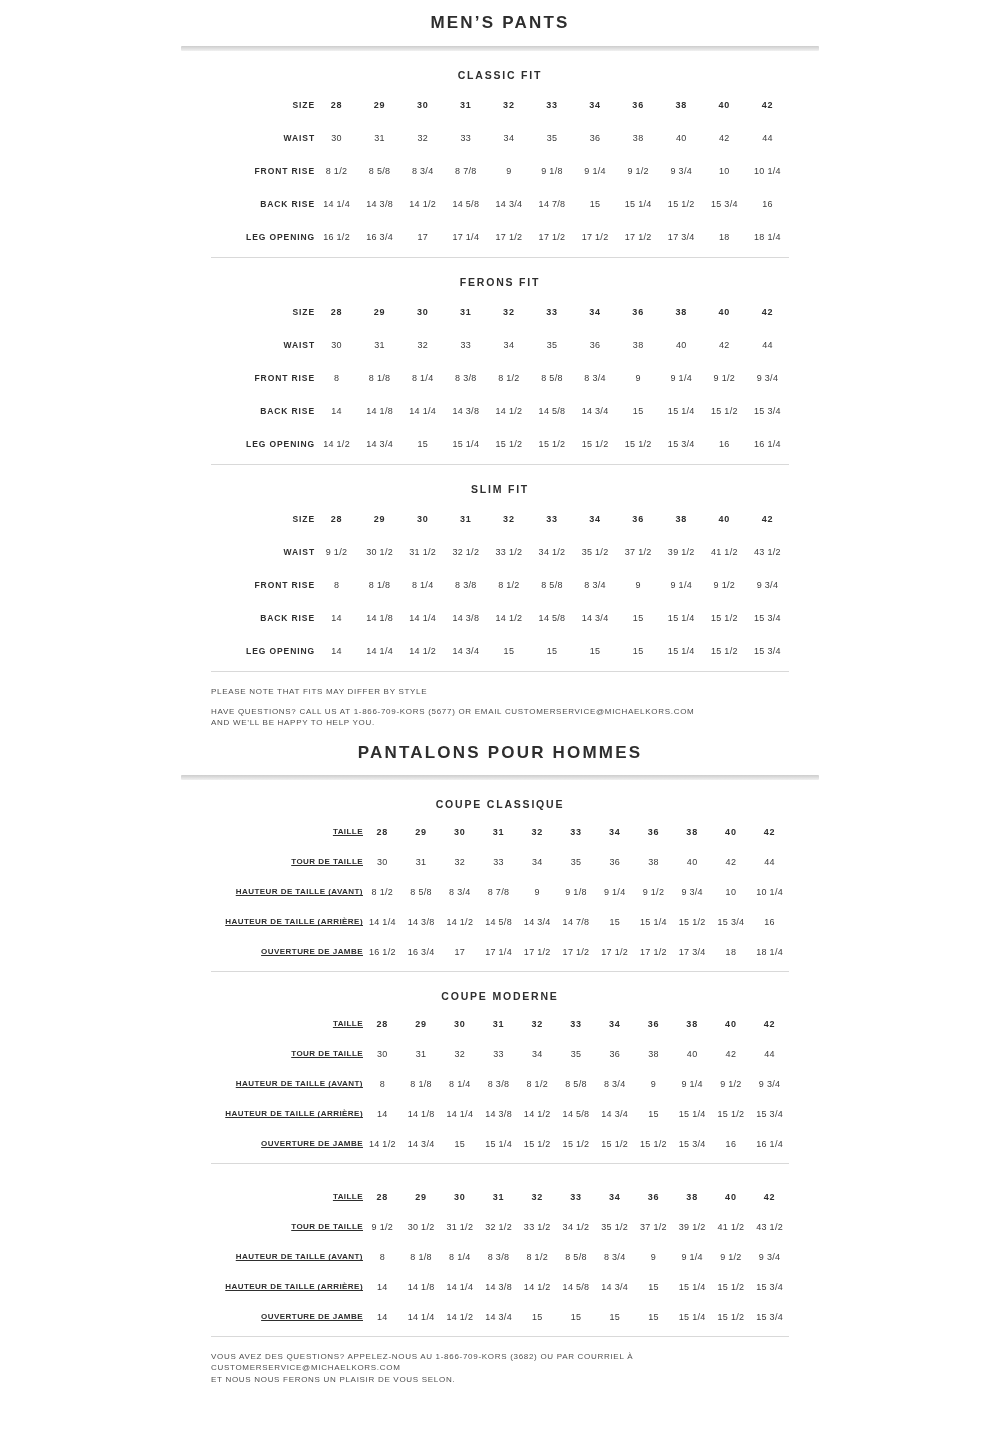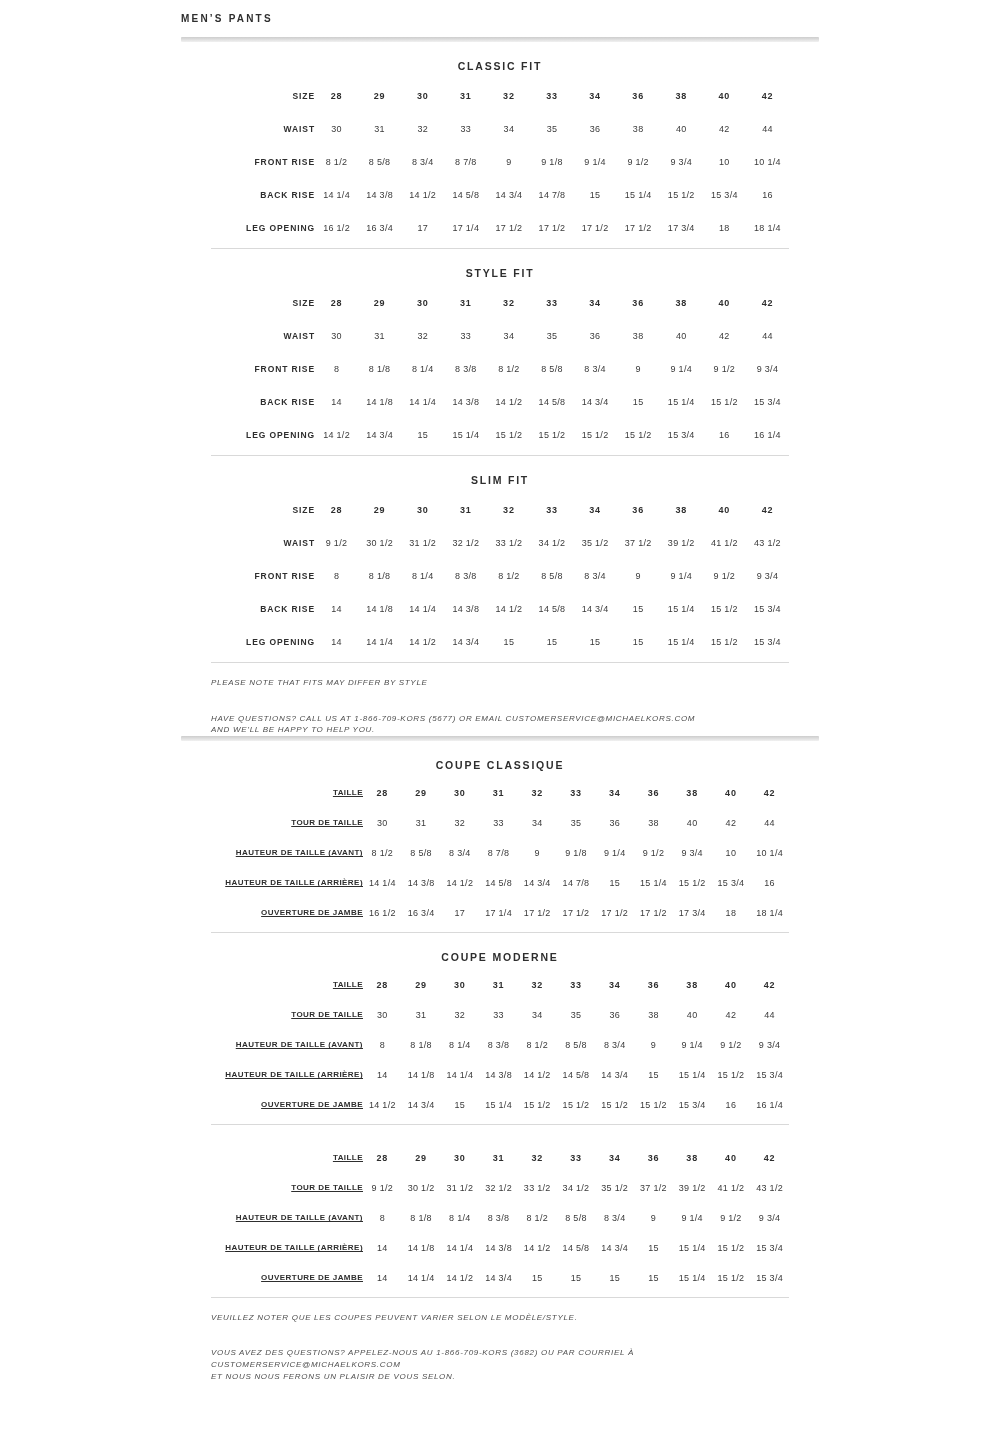--- a/index.html
+++ b/index.html
@@ -10,24 +10,24 @@
     font-family: "Liberation Sans", sans-serif;
     color: #2e2e2e;
     -webkit-font-smoothing: antialiased;
   }
   .container {
     width: 638px;
     margin: 0 auto;
     padding-top: 13px;
   }
   .main-title {
-    font-size: 10px;
+    font-size: 17px;
     font-weight: bold;
     letter-spacing: 2.2px;
-    text-align: left;
+    text-align: center;
     color: #2e2e2e;
     margin-bottom: 13px;
   }
   .main-title.fr { margin-top: 14px; margin-bottom: 12px; }
   .wide-divider {
     height: 5px;
     background: linear-gradient(to bottom, #cdcdcd, #f1f1f1);
     border-radius: 1px;
   }
   .fit-section { padding-top: 18px; }
@@ -74,28 +74,28 @@
     letter-spacing: 0.3px;
     color: #3a3a3a;
     white-space: nowrap;
   }
   .size-row.header-row .cell { font-weight: bold; letter-spacing: 0.8px; color: #2e2e2e; }
   .table-divider {
     border: none;
     border-top: 1px solid #d9d9d9;
     margin: 4px 30px 0 30px;
   }
-  .notes { margin: 14px 30px 0 30px; font-style: italic; }
+  .notes { margin: 14px 30px 0 30px; }
   .note {
     font-size: 8px;
     letter-spacing: 0.7px;
     color: #4e4e4e;
     line-height: 1.45;
   }
-  .note + .note { margin-top: 24px; }
+  .note + .note { margin-top: 8px; }
 </style>
 </head>
 <body>
 
 <div class="container">
 
   <div class="main-title">MEN’S PANTS</div>
   <div class="wide-divider"></div>
 
   <div class="en-tables" id="tables-en">
@@ -179,21 +179,21 @@
               <div class="cell">17 1/2</div>
               <div class="cell">17 3/4</div>
               <div class="cell">18</div>
               <div class="cell">18 1/4</div>
             </div>
           </div>
         </div>
         <hr class="table-divider">
       </div>
       <div class="fit-section">
-        <div class="fit-title">STYLE FIT</div>
+        <div class="fit-title">FERONS FIT</div>
         <div class="size-table">
           <div class="size-row header-row">
             <div class="row-label">SIZE</div>
             <div class="row-values">
               <div class="cell">28</div>
               <div class="cell">29</div>
               <div class="cell">30</div>
               <div class="cell">31</div>
               <div class="cell">32</div>
               <div class="cell">33</div>
@@ -357,20 +357,21 @@
         </div>
         <hr class="table-divider">
       </div>
     </div>
 
   <div class="notes">
     <div class="note">PLEASE NOTE THAT FITS MAY DIFFER BY STYLE</div>
     <div class="note"><span>HAVE QUESTIONS? CALL US AT 1-866-709-KORS (5677) OR EMAIL CUSTOMERSERVICE@MICHAELKORS.COM</span><br><span>AND WE’LL BE HAPPY TO HELP YOU.</span></div>
   </div>
 
+  <div class="main-title fr">PANTALONS POUR HOMMES</div>
   <div class="wide-divider"></div>
 
   <div class="fr-tables" id="tables-fr">
       <div class="fit-section">
         <div class="fit-title">COUPE CLASSIQUE</div>
         <div class="size-table">
           <div class="size-row header-row">
             <div class="row-label">TAILLE</div>
             <div class="row-values">
               <div class="cell">28</div>
@@ -620,17 +621,16 @@
               <div class="cell">15 1/2</div>
               <div class="cell">15 3/4</div>
             </div>
           </div>
         </div>
         <hr class="table-divider">
       </div>
     </div>
 
   <div class="notes">
-    <div class="note">VEUILLEZ NOTER QUE LES COUPES PEUVENT VARIER SELON LE MODÈLE/STYLE.</div>
     <div class="note"><span>VOUS AVEZ DES QUESTIONS? APPELEZ-NOUS AU 1-866-709-KORS (3682) OU PAR COURRIEL À CUSTOMERSERVICE@MICHAELKORS.COM</span><br><span>ET NOUS NOUS FERONS UN PLAISIR DE VOUS SELON.</span></div>
   </div>
 
 </div>
 
 </body></html>

